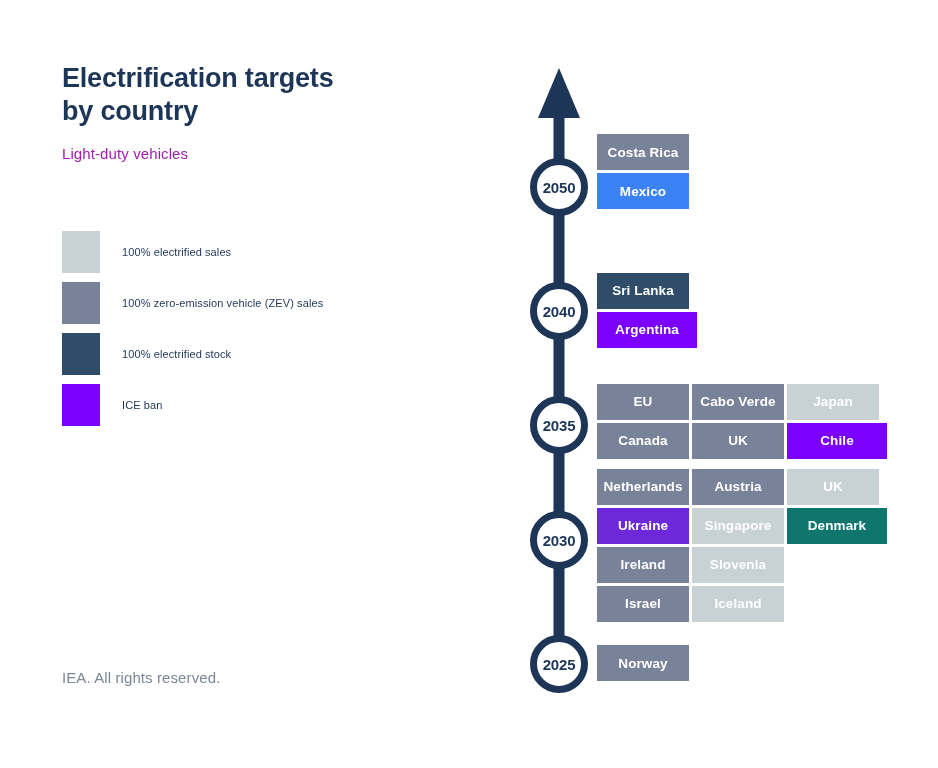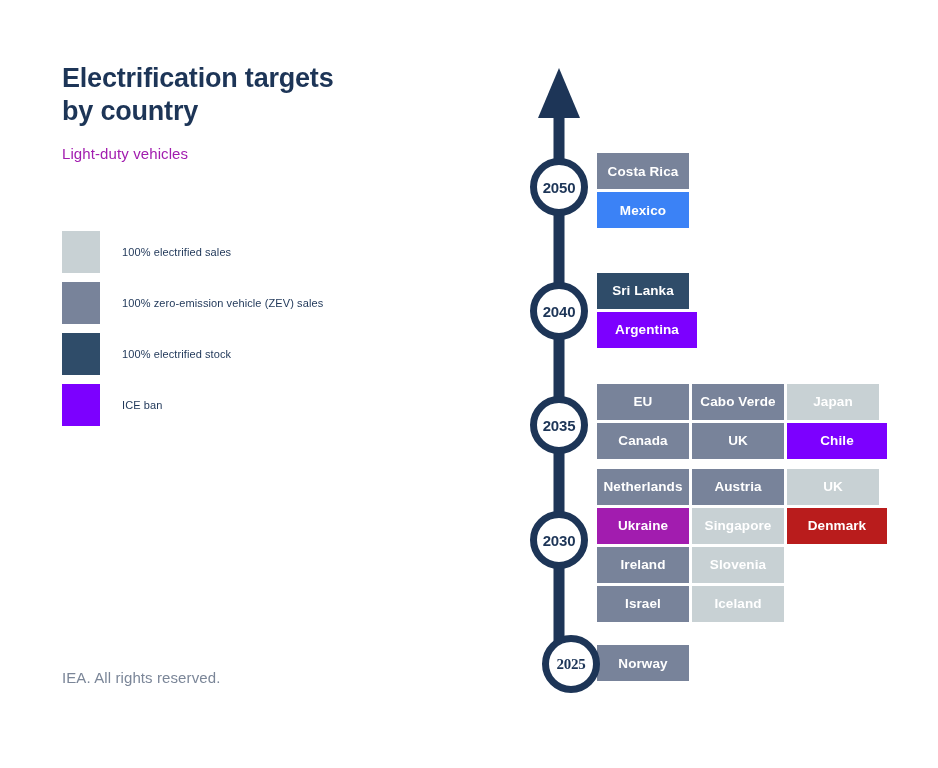--- a/index.html
+++ b/index.html
@@ -171,21 +171,21 @@
 <div id="timeline">
   <svg id="timeline-axis" width="938" height="768">
     <g id="axis-group">
         <rect x="553.5" y="114" width="11" height="550" fill="#1d3557"></rect>
         <polygon points="559,68 538,118 580,118" fill="#1d3557"></polygon>
       </g>
   </svg>
 <div class="year-node" style="left: 530px; top: 158px;">
       <span class="year-label">2050</span>
     </div>
-    <div class="group" style="left: 597px; top: 153px;">
+    <div class="group" style="left: 597px; top: 134px;">
       <div class="group-row">
         <div class="country-box" style="background: rgb(120, 131, 154);">
           <span class="country-label">Costa Rica</span>
         </div>
       </div>
       <div class="group-row">
         <div class="country-box" style="background: #3b82f6;">
           <span class="country-label">Mexico</span>
         </div>
       </div>
@@ -241,48 +241,48 @@
           <span class="country-label">Netherlands</span>
         </div>
         <div class="country-box" style="background: rgb(120, 131, 154);">
           <span class="country-label">Austria</span>
         </div>
         <div class="country-box" style="background: rgb(200, 209, 212);">
           <span class="country-label">UK</span>
         </div>
       </div>
       <div class="group-row">
-        <div class="country-box" style="background: #a21caf;">
+        <div class="country-box" style="background: #6d28d9;">
           <span class="country-label">Ukraine</span>
         </div>
         <div class="country-box" style="background: rgb(200, 209, 212);">
           <span class="country-label">Singapore</span>
         </div>
-        <div class="country-box wide" style="background: #b91c1c;">
+        <div class="country-box wide" style="background: #0f766e;">
           <span class="country-label">Denmark</span>
         </div>
       </div>
       <div class="group-row">
         <div class="country-box" style="background: rgb(120, 131, 154);">
           <span class="country-label">Ireland</span>
         </div>
         <div class="country-box" style="background: rgb(200, 209, 212);">
           <span class="country-label">Slovenia</span>
         </div>
       </div>
       <div class="group-row">
         <div class="country-box" style="background: rgb(120, 131, 154);">
           <span class="country-label">Israel</span>
         </div>
         <div class="country-box" style="background: rgb(200, 209, 212);">
           <span class="country-label">Iceland</span>
         </div>
       </div>
     </div>
-    <div class="year-node" style="left: 542px; top: 635px; font-family: Liberation Serif, serif;">
+    <div class="year-node" style="left: 530px; top: 635px;">
       <span class="year-label">2025</span>
     </div>
     <div class="group" style="left: 597px; top: 645px;">
       <div class="group-row">
         <div class="country-box" style="background: rgb(120, 131, 154);">
           <span class="country-label">Norway</span>
         </div>
       </div>
     </div>
   </div>

